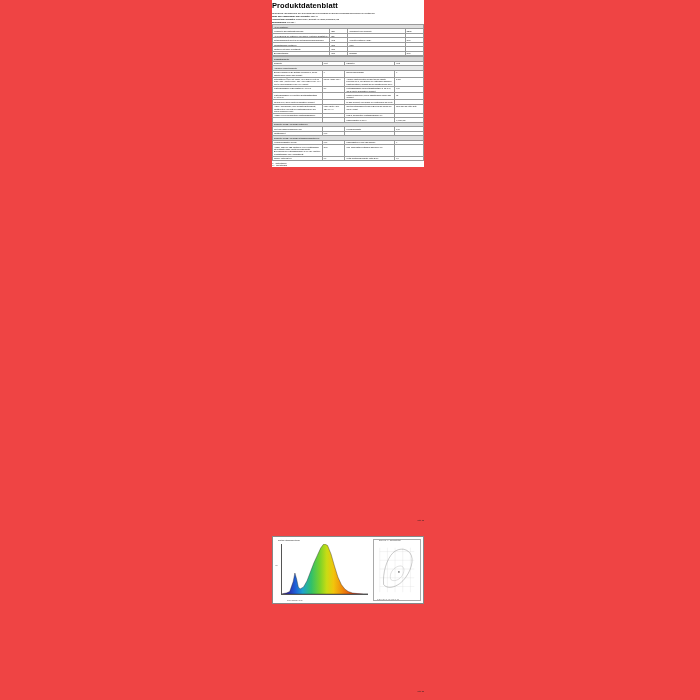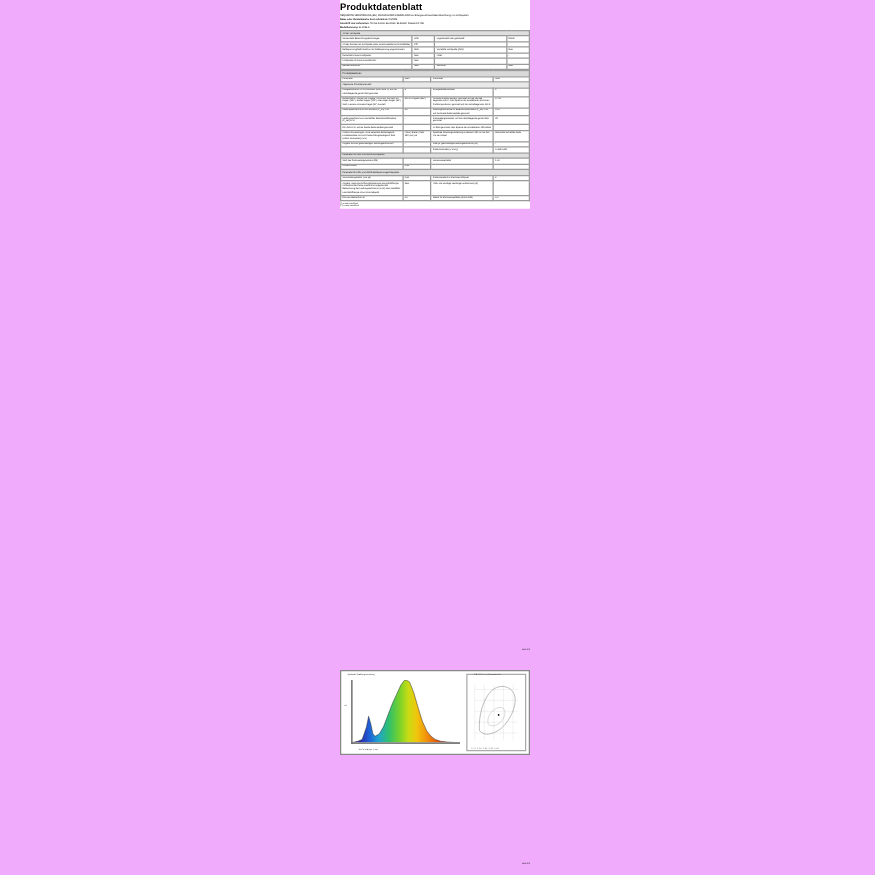--- a/index.html
+++ b/index.html
@@ -12,21 +12,21 @@
   }
   body {
     font-family: "Liberation Sans", sans-serif;
     color: #000000;
   }
 
   .page {
     position: relative;
     width: 700px;
     height: 700px;
-    background: #f0abfc;
+    background: #ef4444;
   }
 
   
   .sheet {
     position: absolute;
     left: 272px;
     top: 0px;
     width: 152px;
     background: #ffffff;
   }

